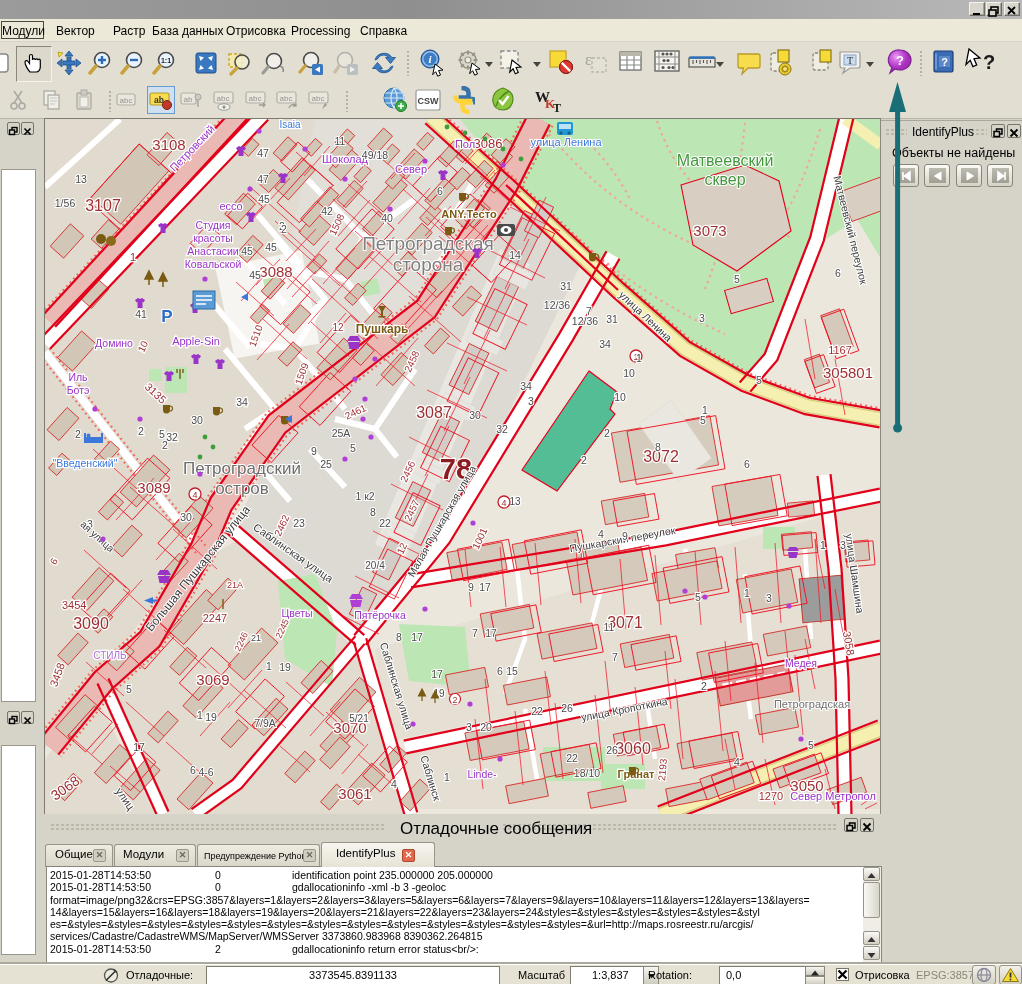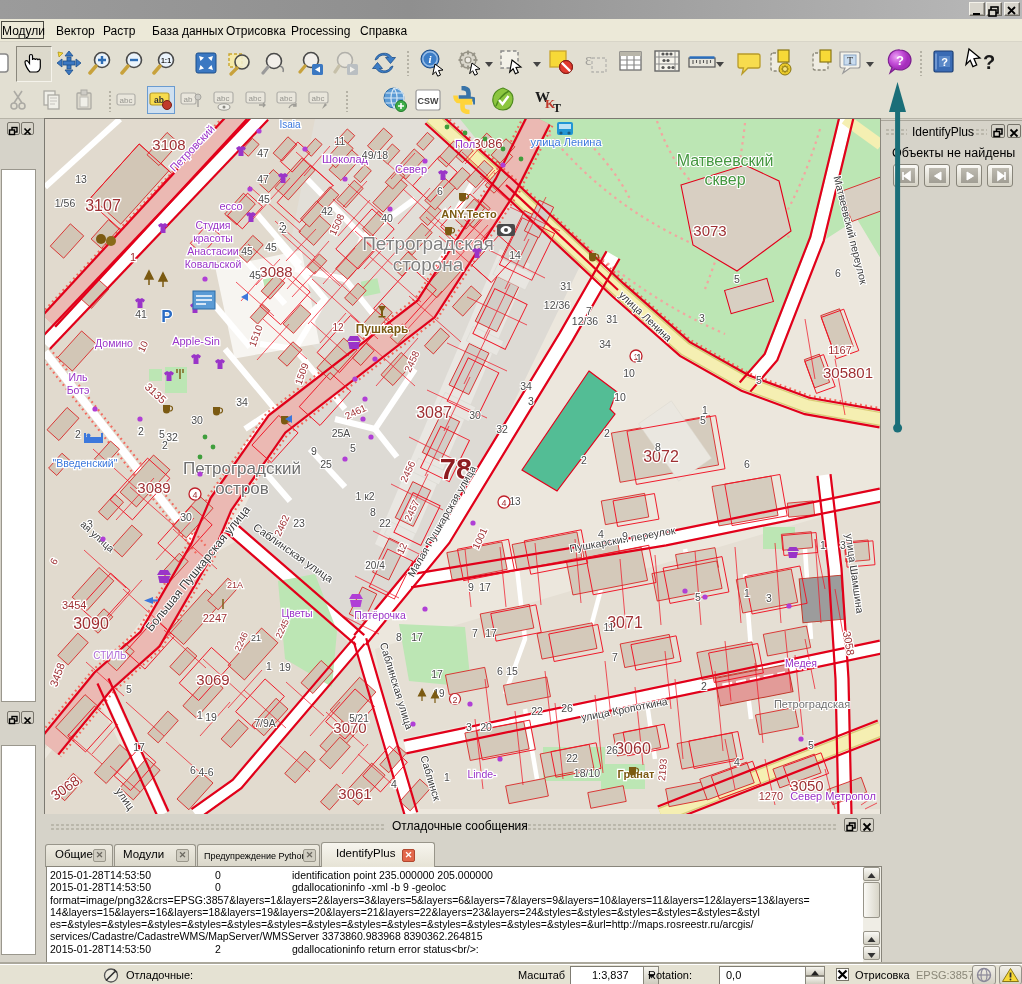--- a/index.html
+++ b/index.html
@@ -34,21 +34,21 @@
         <rect x="4" y="2" width="7" height="6" fill="none" stroke="#000" stroke-width="1.6"></rect>
         <rect x="2" y="5" width="7" height="6" fill="#D8D5CC" stroke="#000" stroke-width="1.6"></rect>
       </svg></div>
   <div class="winbtn" style="left:1004px"><svg width="14" height="12">
         <path d="M3 2 L10 9 M10 2 L3 9" stroke="#000" stroke-width="1.8"></path>
       </svg></div>
 </div>
 <div class="abs" id="menubar">
   <div class="menuitem" id="mboxed">Модули</div>
   <div class="menuitem" style="left:56px">Вектор</div>
-  <div class="menuitem" style="left:103px">Растр</div>
+  <div class="menuitem" style="left:113px">Растр</div>
   <div class="menuitem" style="left:152px">База данных</div>
   <div class="menuitem" style="left:226px">Отрисовка</div>
   <div class="menuitem" style="left:291px">Processing</div>
   <div class="menuitem" style="left:360px">Справка</div>
 </div>
 <div class="abs" id="toolbars">
 
 <svg class="abs" style="left:-14px;top:8px" width="26" height="26">
       <rect x="4" y="4" width="18" height="18" rx="3" fill="#fff" stroke="#888" stroke-width="1.5"></rect>
     </svg>
@@ -1160,35 +1160,35 @@
 
 <svg class="abs" style="left:884px;top:80px;z-index:30" width="30" height="355">
   <path d="M13.5 2 L5 32 L22 32 Z" fill="#1A6E78"></path>
   <rect x="11.1" y="30" width="5" height="316" fill="#1A6E78"></rect>
   <circle cx="13.6" cy="348" r="4.5" fill="#1A6E78"></circle>
 </svg>
 
 <div class="abs" id="bottompanel">
   <div class="grip" style="left:6px;top:9px;width:336px"></div>
   <div class="grip" style="left:458px;top:9px;width:336px"></div>
-  <div class="abs" style="left:348px;top:5px;font-size:12px">Отладочные сообщения</div>
+  <div class="abs" style="left:356px;top:5px;font-size:17px">Отладочные сообщения</div>
   <div class="dockbtn" style="left:800px;top:4px;width:14px;height:14px"><svg width="12" height="12">
         <rect x="4.5" y="2" width="5.5" height="5" fill="none" stroke="#000" stroke-width="1.5"></rect>
         <rect x="2" y="4.5" width="5.5" height="5" fill="#D6D3C9" stroke="#000" stroke-width="1.5"></rect>
       </svg></div>
   <div class="dockbtn" style="left:816px;top:4px;width:14px;height:14px"><svg width="12" height="12">
         <path d="M2.5 2.5 L9.5 9.5 M9.5 2.5 L2.5 9.5" stroke="#000" stroke-width="1.8"></path>
       </svg></div>
   <div class="tab" style="left:1px;width:68px"><span style="position:relative;left:9px;top:3px">Общие</span><div class="tabx" style="left:47px;top:4px">✕</div></div>
   <div class="tab" style="left:70px;width:82px"><span style="position:relative;left:8px;top:3px">Модули</span><div class="tabx" style="left:61px;top:4px">✕</div></div>
   <div class="tab" style="left:153px;width:123px;white-space:nowrap"><span style="position:relative;left:6px;top:4px;font-size:9px">Предупреждение Python</span><div class="tabx" style="left:105px;top:4px">✕</div></div>
   <div class="tab" style="left:277px;width:114px;top:28px;height:25px;background:linear-gradient(#F7F5EE,#E6E3D6);z-index:2"><span style="position:relative;left:14px;top:4px">IdentifyPlus</span><div class="tabx" style="left:80px;top:6px;background:#E2674B;color:#fff;border-color:#B04830">✕</div></div>
   <div class="abs" style="left:2px;top:52px;width:836px;height:100px;background:#fff;border:1px solid #88857B"></div>
   <div class="abs" style="left:6px;top:55px;font-size:10.5px;line-height:12.3px;white-space:pre;color:#000">2015-01-28T14:53:50<span style="position:absolute;left:165px">0</span><span style="position:absolute;left:242px">identification point 235.000000 205.000000</span>
-2015-01-28T14:53:50<span style="position:absolute;left:165px;top:12px">0</span><span style="position:absolute;left:242px;top:12px">gdallocationinfo -xml -b 9 -geoloc</span>
+2015-01-28T14:53:50<span style="position:absolute;left:165px;top:12px">0</span><span style="position:absolute;left:242px;top:12px">gdallocationinfo -xml -b 3 -geoloc</span>
 format=image/png32&amp;crs=EPSG:3857&amp;layers=1&amp;layers=2&amp;layers=3&amp;layers=5&amp;layers=6&amp;layers=7&amp;layers=9&amp;layers=10&amp;layers=11&amp;layers=12&amp;layers=13&amp;layers=
 14&amp;layers=15&amp;layers=16&amp;layers=18&amp;layers=19&amp;layers=20&amp;layers=21&amp;layers=22&amp;layers=23&amp;layers=24&amp;styles=&amp;styles=&amp;styles=&amp;styles=&amp;styles=&amp;styl
 es=&amp;styles=&amp;styles=&amp;styles=&amp;styles=&amp;styles=&amp;styles=&amp;styles=&amp;styles=&amp;styles=&amp;styles=&amp;styles=&amp;styles=&amp;styles=&amp;url=http://maps.rosreestr.ru/arcgis/
 services/Cadastre/CadastreWMS/MapServer/WMSServer 3373860.983968 8390362.264815
 2015-01-28T14:53:50<span style="position:absolute;left:165px;top:74px">2</span><span style="position:absolute;left:242px;top:74px">gdallocationinfo return error status&lt;br/&gt;:</span></div>
   <div class="abs" style="left:819px;top:53px;width:18px;height:98px;background:#EFEDE5">
     <div class="abs" style="left:0;top:0;width:17px;height:14px;background:linear-gradient(#FAF9F5,#D2CFC2);border:1px solid #98958A;border-radius:2px"><svg width="15" height="12">
           <path d="M7.5 3 l4 5 h-8 z" fill="#333"></path>
         </svg></div>
     <div class="abs" style="left:0;top:15px;width:17px;height:36px;background:linear-gradient(90deg,#FAF9F5,#D8D5C8);border:1px solid #98958A;border-radius:2px"></div>
@@ -1200,20 +1200,21 @@
         </svg></div>
   </div>
 </div>
 
 <div class="abs" id="statusbar">
   <svg class="abs" style="left:103px;top:2px" width="17" height="17">
       <circle cx="8" cy="8.5" r="6.5" fill="#EDEBE0" stroke="#555" stroke-width="1.3"></circle>
       <path d="M3 13.5 L13 3.5 M11 2.5 l3 3" stroke="#333" stroke-width="1.6"></path>
     </svg>
   <div class="abs" style="left:126px;top:4px;font-size:11px">Отладочные:</div>
+  <div class="sfield" style="left:206px;top:1px;width:294px;height:19px;text-align:center;line-height:17px">3373545.8391133</div>
   <div class="abs" style="left:518px;top:4px;font-size:11px">Масштаб</div>
   <div class="sfield" style="left:570px;top:1px;width:74px;height:19px;line-height:17px"><span style="margin-left:21px">1:3,837</span></div>
   <div class="abs" style="left:643px;top:1px;width:16px;height:19px;background:linear-gradient(#F6F5EF,#CFCCBF);border:1px solid #89867B"><svg width="14" height="17">
         <path d="M4 7 h7 l-3.5 4.5 z" fill="#222"></path>
       </svg></div>
   <div class="abs" style="left:648px;top:4px;font-size:11px">Rotation:</div>
   <div class="sfield" style="left:719px;top:1px;width:102px;height:19px;line-height:17px"><span style="margin-left:6px">0,0</span></div>
   <div class="abs" style="left:805px;top:1px;width:20px;height:10px;background:linear-gradient(#F6F5EF,#CFCCBF);border:1px solid #89867B"><svg width="18" height="8">
         <path d="M9 1.5 l4 5 h-8 z" fill="#222"></path>
       </svg></div>

